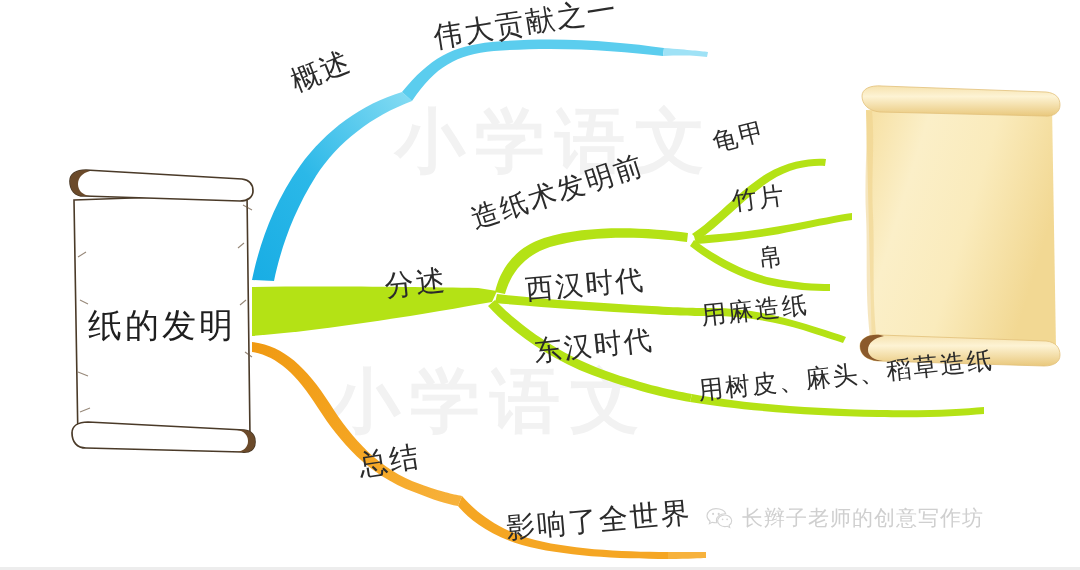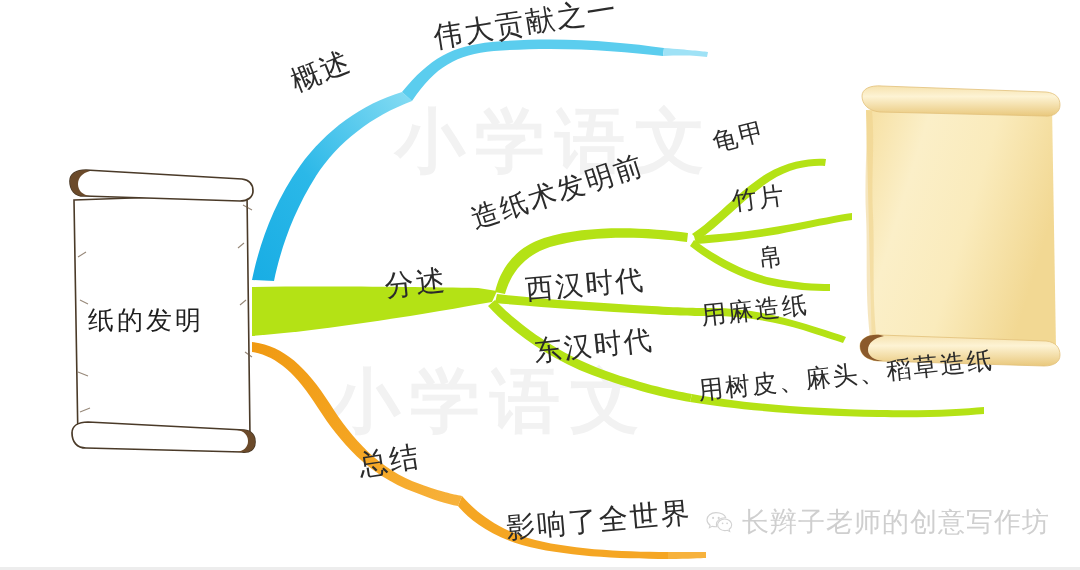--- a/index.html
+++ b/index.html
@@ -33,21 +33,21 @@
     font-family:"DejaVu Sans","Liberation Sans",sans-serif;
     font-weight:700;
     user-select:none;
   }
   .watermark{
     position:absolute;
     display:flex;
     align-items:center;
     gap:9px;
     color:#cfcfcf;
-    font-size:27px;
+    font-size:21px;
     letter-spacing:1px;
     white-space:nowrap;
     font-family:"DejaVu Sans","Liberation Sans",sans-serif;
   }
   .bottom-rule{
     position:absolute;
     left:0;right:0;bottom:0;
     height:3px;
     background:#ededed;
   }
@@ -212,21 +212,21 @@
 
   <div class="node-label handwrite" style="left:527px;top:271px;font-size:28px;transform:rotate(-5deg);">西汉时代</div>
   <div class="node-label handwrite" style="left:703px;top:299px;font-size:25px;transform:rotate(-6deg);">用麻造纸</div>
 
   <div class="node-label handwrite" style="left:536px;top:333px;font-size:28px;transform:rotate(-6deg);">东汉时代</div>
   <div class="node-label handwrite" style="left:700px;top:374px;font-size:25px;transform:rotate(-6deg);">用树皮、麻头、稻草造纸</div>
 
   <div class="node-label handwrite" style="left:362px;top:446px;font-size:29px;transform:rotate(-9deg);">总结</div>
   <div class="node-label handwrite" style="left:508px;top:509px;font-size:29px;transform:rotate(-5deg);">影响了全世界</div>
 
-  <div class="node-label" style="left:88px;top:303px;font-size:26px;letter-spacing:3px;color:#1f1f1f;">纸的发明</div>
+  <div class="node-label" style="left:88px;top:303px;font-size:34px;letter-spacing:3px;color:#1f1f1f;">纸的发明</div>
 
   <div class="watermark" style="left:706px;top:504px;">
     <svg width="27" height="23" viewBox="0 0 27 23">
       <path d="M10 1.6 C4.9 1.6 1 4.9 1 8.8 c0 2.2 1.2 4.1 3.1 5.4 L3.4 16.7 l2.7-1.4
                c1.2 .35 2.5 .5 3.9 .5 .3 0 .6 0 .9 -.03
                C10.6 15 10.4 14.3 10.4 13.5 c0 -3.8 3.8 -6.8 8.4 -6.8 .3 0 .6 .01 .9 .04
                C19 3.9 14.9 1.6 10 1.6 Z" fill="none" stroke="#d2d2d2" stroke-width="1.1"></path>
       <circle cx="7.1" cy="6.9" r="1.05" fill="#d2d2d2"></circle>
       <circle cx="12.7" cy="6.9" r="1.05" fill="#d2d2d2"></circle>
       <path d="M18.8 8 c-4 0 -7.2 2.6 -7.2 5.8 c0 3.2 3.2 5.8 7.2 5.8 .9 0 1.8 -.13 2.6 -.37

